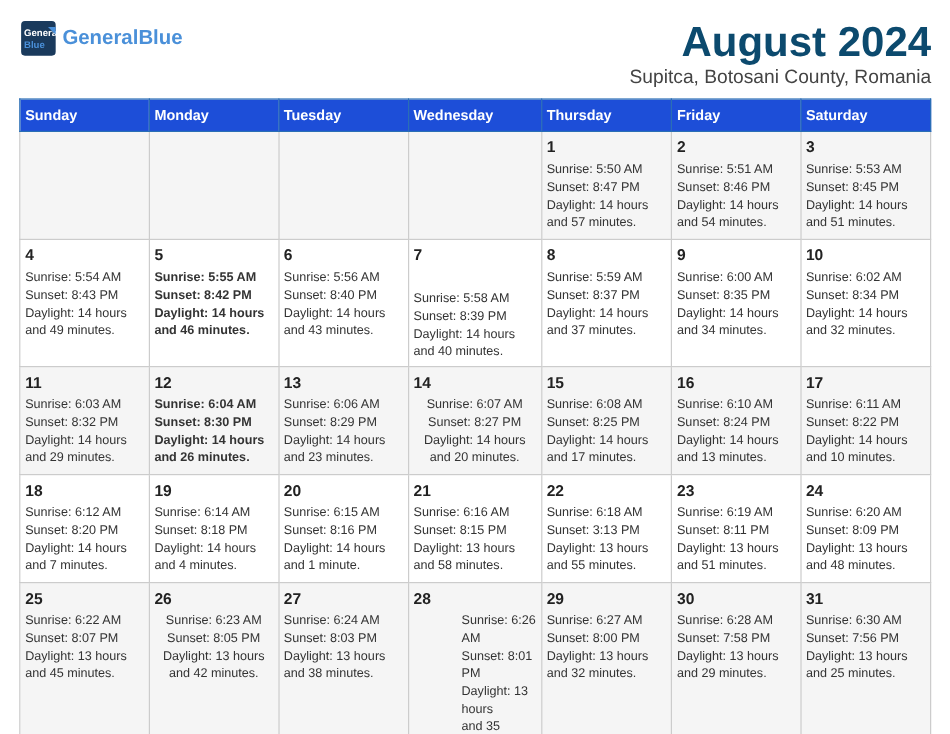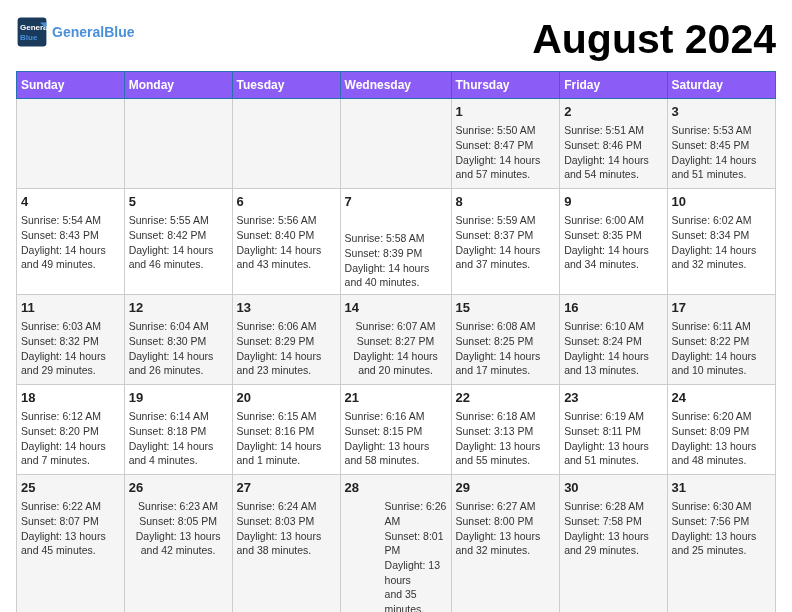--- a/index.html
+++ b/index.html
@@ -15,51 +15,51 @@
       justify-content: space-between;
       align-items: flex-start;
       margin-bottom: 8px;
     }
     .logo {
       display: flex;
       align-items: center;
       gap: 4px;
     }
     .logo-text {
-      font-size: 14px;
+      font-size: 17px;
       font-weight: bold;
       color: #1a3a5c;
       line-height: 1.2;
     }
     .logo-text span {
       color: #4a90d9;
     }
     .logo-icon {
       width: 32px;
       height: 32px;
     }
     .title-area {
       text-align: right;
     }
     .main-title {
-      font-size: 41px;
+      font-size: 35px;
       font-weight: bold;
-      color: #000000;
+      color: #0c4a6e;
     }
     .subtitle {
       font-size: 16px;
       color: #444;
     }
     table {
       width: 100%;
       border-collapse: collapse;
       font-size: 11px;
     }
     thead tr {
-      background-color: #8b5cf6;
+      background-color: #1d4ed8;
       color: #fff;
     }
     thead th {
       padding: 6px 4px;
       text-align: left;
       font-weight: bold;
       font-size: 12px;
       border: 1px solid #2a6eb5;
     }
     tbody tr {
@@ -107,20 +107,21 @@
       <polygon points="30,8 38,8 38,16" fill="#4a90d9"></polygon>
     </svg>
     <div>
       <div class="logo-text">
         <span>General</span><span>Blue</span>
       </div>
     </div>
   </div>
   <div class="title-area">
     <div class="main-title">August 2024</div>
+    <div class="subtitle">Supitca, Botosani County, Romania</div>
   </div>
 </div>
 
 <table>
   <thead>
     <tr>
     <th>Sunday</th>
         <th>Monday</th>
         <th>Tuesday</th>
         <th>Wednesday</th>
@@ -160,21 +161,21 @@
       <tr>
         <td>
           <span class="day-num">4</span>
           <div class="day-info" style="white-space: pre-line;">Sunrise: 5:54 AM
 Sunset: 8:43 PM
 Daylight: 14 hours
 and 49 minutes.</div>
         </td>
         <td>
           <span class="day-num">5</span>
-          <div class="day-info" style="white-space: pre-line;">Sunrise: 5:55 AM
+          <div class="day-info" style="white-space: pre-line; font-weight: bold;">Sunrise: 5:55 AM
 Sunset: 8:42 PM
 Daylight: 14 hours
 and 46 minutes.</div>
         </td>
         <td>
           <span class="day-num">6</span>
           <div class="day-info" style="white-space: pre-line;">Sunrise: 5:56 AM
 Sunset: 8:40 PM
 Daylight: 14 hours
 and 43 minutes.</div>
@@ -211,21 +212,21 @@
       <tr>
         <td>
           <span class="day-num">11</span>
           <div class="day-info" style="white-space: pre-line;">Sunrise: 6:03 AM
 Sunset: 8:32 PM
 Daylight: 14 hours
 and 29 minutes.</div>
         </td>
         <td>
           <span class="day-num">12</span>
-          <div class="day-info" style="white-space: pre-line;">Sunrise: 6:04 AM
+          <div class="day-info" style="white-space: pre-line; font-weight: bold;">Sunrise: 6:04 AM
 Sunset: 8:30 PM
 Daylight: 14 hours
 and 26 minutes.</div>
         </td>
         <td>
           <span class="day-num">13</span>
           <div class="day-info" style="white-space: pre-line;">Sunrise: 6:06 AM
 Sunset: 8:29 PM
 Daylight: 14 hours
 and 23 minutes.</div>

